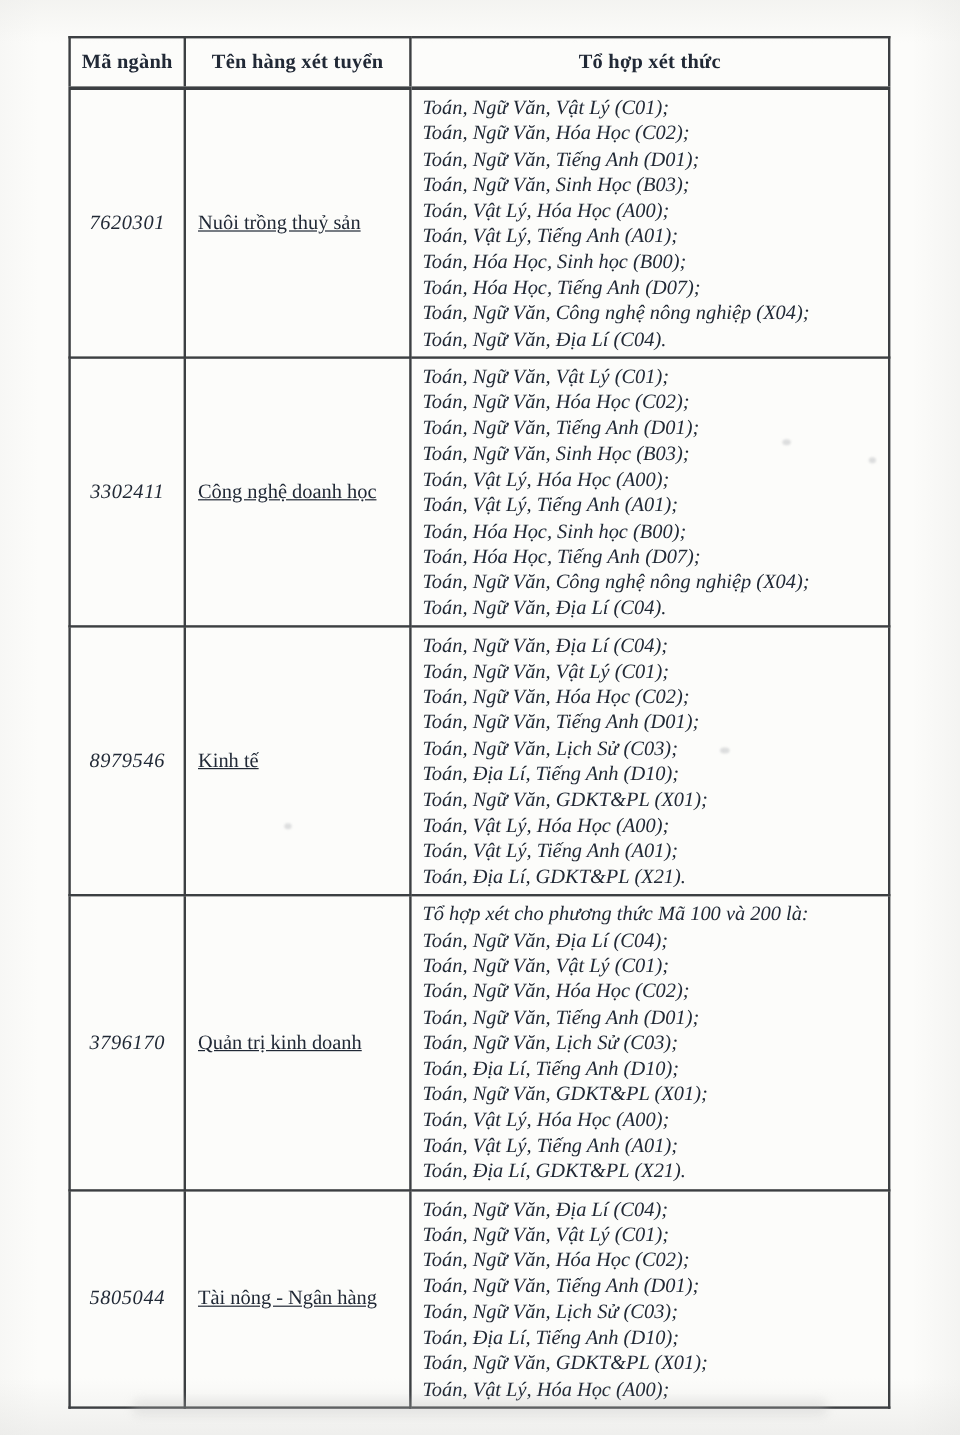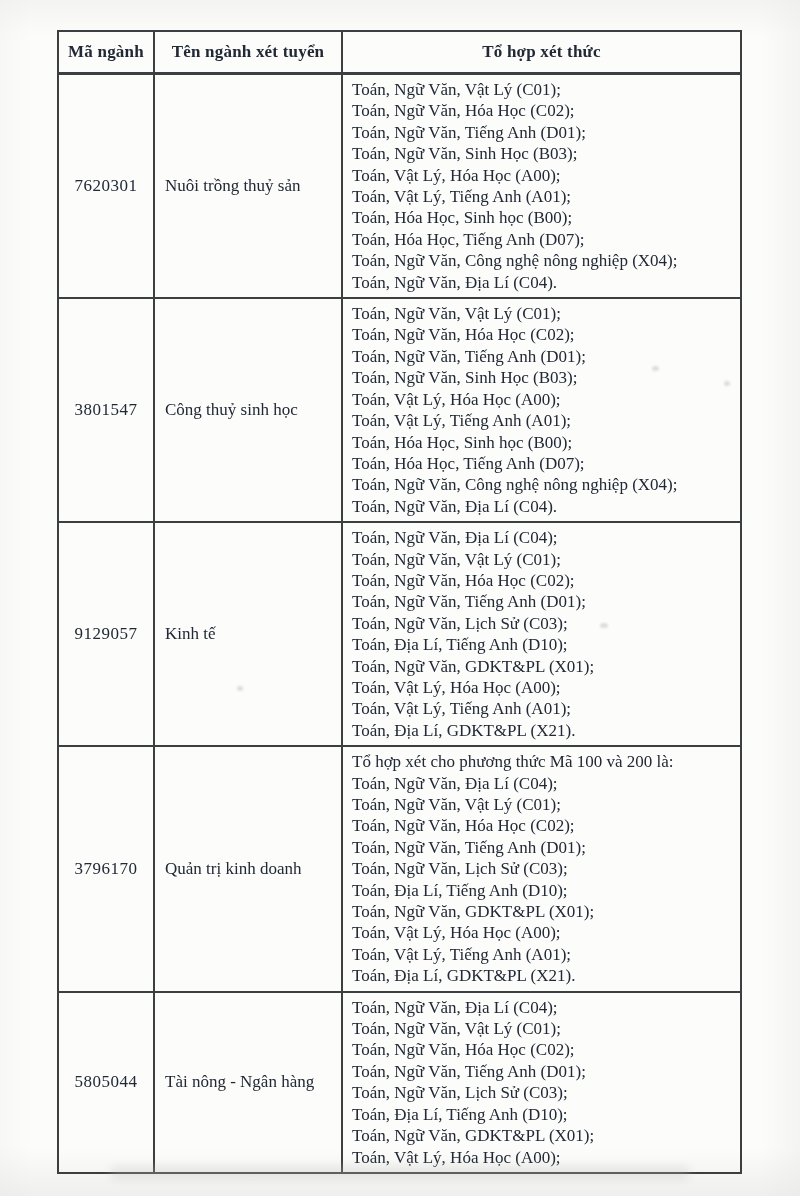--- a/index.html
+++ b/index.html
@@ -63,55 +63,58 @@
     height: 38px;
     font-weight: bold;
     text-align: center;
     border-bottom-width: 3px;
     letter-spacing: 0.2px;
   }
   .scan-table td.code-cell {
     text-align: center;
     vertical-align: middle;
     letter-spacing: 0.5px;
+    font-style: italic;
   }
   .scan-table td.name-cell {
     vertical-align: middle;
     padding-left: 10px;
     padding-right: 4px;
+    text-decoration: underline;
   }
   .scan-table td.combos-cell {
     vertical-align: top;
     padding: 4px 6px 4px 9px;
   }
   .combo-line {
     line-height: 21.4px;
     white-space: nowrap;
     overflow: hidden;
+    font-style: italic;
   }
 </style>
 </head>
 <body>
 
 <div class="scan-bg"></div>
 <div class="speck s1"></div>
 <div class="speck s2"></div>
 <div class="speck s3"></div>
 <div class="speck s4"></div>
 
 <table class="scan-table">
   <colgroup>
     <col class="c-code">
     <col class="c-name">
     <col class="c-combos">
   </colgroup>
   <thead>
     <tr>
       <th>Mã ngành</th>
-      <th>Tên ngành xét tuyển</th>
+      <th>Tên hàng xét tuyển</th>
       <th>Tổ hợp xét thức</th>
     </tr>
   </thead>
   <tbody>
       <tr>
         <td class="code-cell">7620301</td>
         <td class="name-cell">Nuôi trồng thuỷ sản</td>
         <td class="combos-cell">
           <div class="combo-line">Toán, Ngữ Văn, Vật Lý (C01);</div>
           <div class="combo-line">Toán, Ngữ Văn, Hóa Học (C02);</div>
@@ -119,37 +122,37 @@
           <div class="combo-line">Toán, Ngữ Văn, Sinh Học (B03);</div>
           <div class="combo-line">Toán, Vật Lý, Hóa Học (A00);</div>
           <div class="combo-line">Toán, Vật Lý, Tiếng Anh (A01);</div>
           <div class="combo-line">Toán, Hóa Học, Sinh học (B00);</div>
           <div class="combo-line">Toán, Hóa Học, Tiếng Anh (D07);</div>
           <div class="combo-line">Toán, Ngữ Văn, Công nghệ nông nghiệp (X04);</div>
           <div class="combo-line">Toán, Ngữ Văn, Địa Lí (C04).</div>
         </td>
       </tr>
       <tr>
-        <td class="code-cell">3801547</td>
-        <td class="name-cell">Công thuỷ sinh học</td>
+        <td class="code-cell">3302411</td>
+        <td class="name-cell">Công nghệ doanh học</td>
         <td class="combos-cell">
           <div class="combo-line">Toán, Ngữ Văn, Vật Lý (C01);</div>
           <div class="combo-line">Toán, Ngữ Văn, Hóa Học (C02);</div>
           <div class="combo-line">Toán, Ngữ Văn, Tiếng Anh (D01);</div>
           <div class="combo-line">Toán, Ngữ Văn, Sinh Học (B03);</div>
           <div class="combo-line">Toán, Vật Lý, Hóa Học (A00);</div>
           <div class="combo-line">Toán, Vật Lý, Tiếng Anh (A01);</div>
           <div class="combo-line">Toán, Hóa Học, Sinh học (B00);</div>
           <div class="combo-line">Toán, Hóa Học, Tiếng Anh (D07);</div>
           <div class="combo-line">Toán, Ngữ Văn, Công nghệ nông nghiệp (X04);</div>
           <div class="combo-line">Toán, Ngữ Văn, Địa Lí (C04).</div>
         </td>
       </tr>
       <tr>
-        <td class="code-cell">9129057</td>
+        <td class="code-cell">8979546</td>
         <td class="name-cell">Kinh tế</td>
         <td class="combos-cell">
           <div class="combo-line">Toán, Ngữ Văn, Địa Lí (C04);</div>
           <div class="combo-line">Toán, Ngữ Văn, Vật Lý (C01);</div>
           <div class="combo-line">Toán, Ngữ Văn, Hóa Học (C02);</div>
           <div class="combo-line">Toán, Ngữ Văn, Tiếng Anh (D01);</div>
           <div class="combo-line">Toán, Ngữ Văn, Lịch Sử (C03);</div>
           <div class="combo-line">Toán, Địa Lí, Tiếng Anh (D10);</div>
           <div class="combo-line">Toán, Ngữ Văn, GDKT&amp;PL (X01);</div>
           <div class="combo-line">Toán, Vật Lý, Hóa Học (A00);</div>

